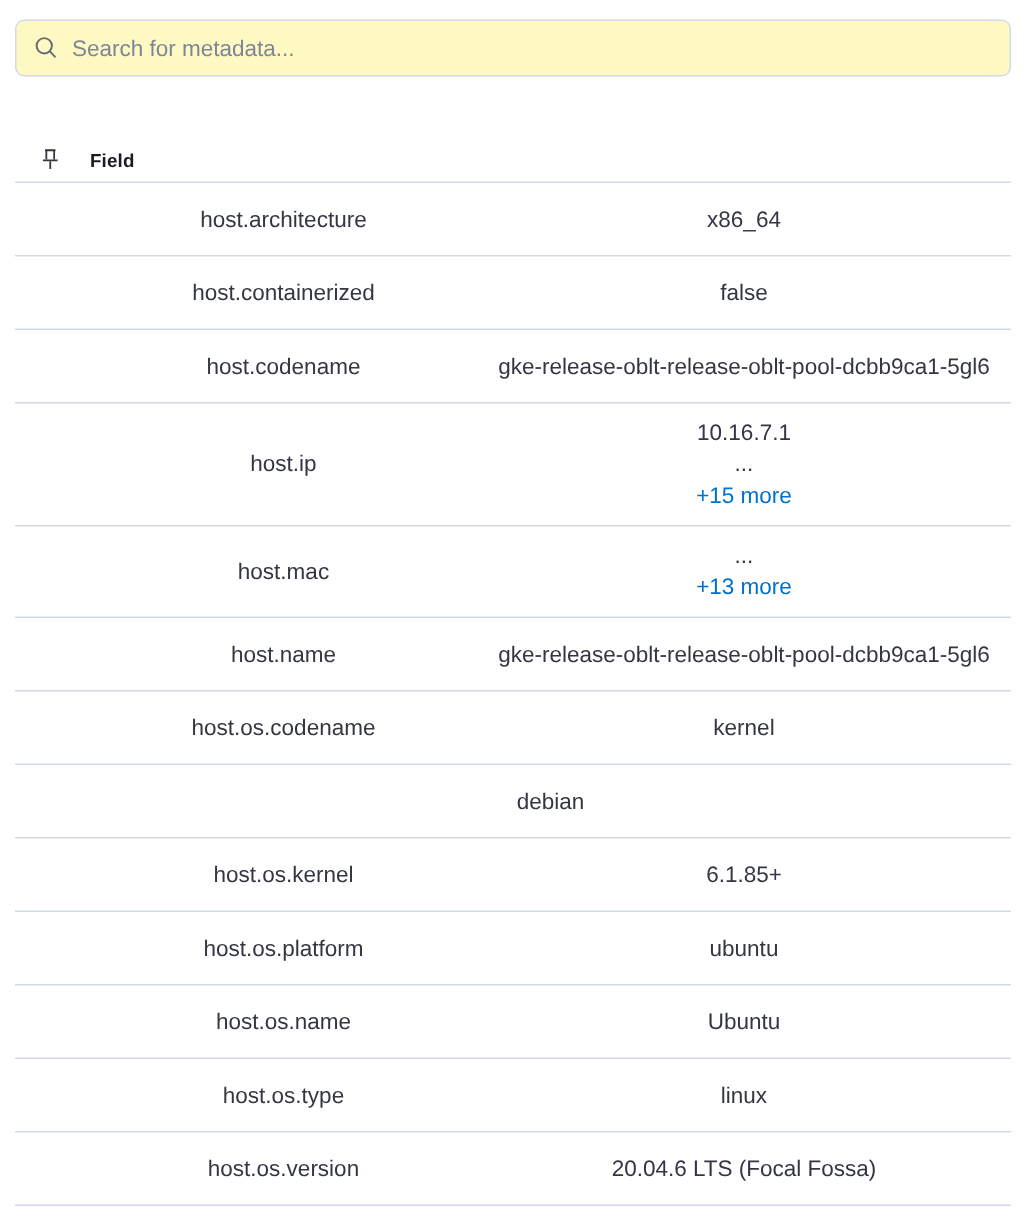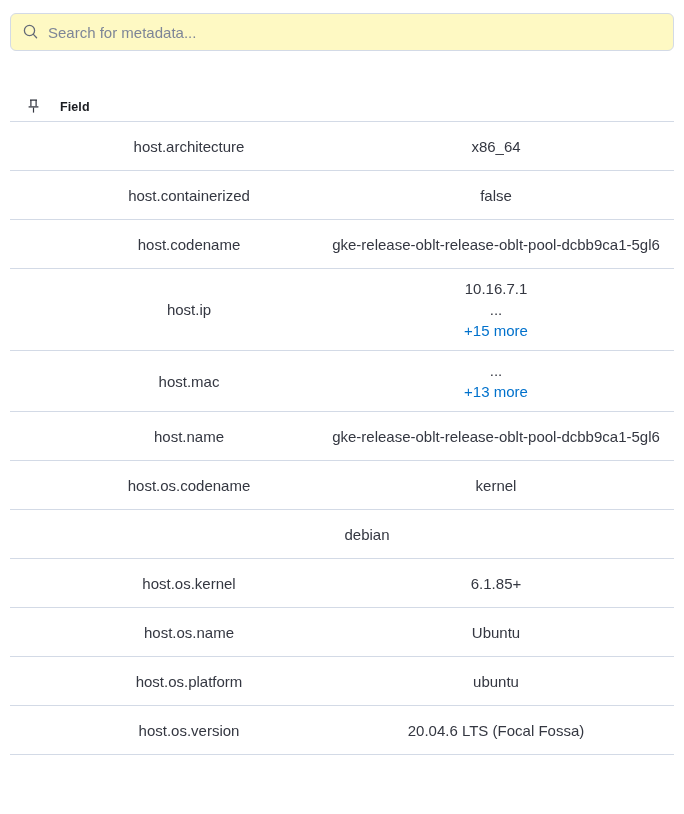--- a/index.html
+++ b/index.html
@@ -164,34 +164,41 @@
   <div class="row">
     <div class="col-pin"></div>
     <div class="col-field cell">host.os.kernel</div>
     <div class="col-value cell">
             <span class="val-line">6.1.85+</span>
           </div>
   </div>
 
   <div class="row">
     <div class="col-pin"></div>
+    <div class="col-field cell">host.os.platform</div>
+    <div class="col-value cell">
+            <span class="val-line">ubuntu</span>
+          </div>
+  </div>
+
+  <div class="row">
+    <div class="col-pin"></div>
     <div class="col-field cell">host.os.name</div>
     <div class="col-value cell">
             <span class="val-line">Ubuntu</span>
           </div>
   </div>
 
   <div class="row">
     <div class="col-pin"></div>
-    <div class="col-field cell">host.os.platform</div>
-    <div class="col-value cell">
-            <span class="val-line">ubuntu</span>
-          </div>
-  </div>
-
+    <div class="col-field cell">host.os.type</div>
+    <div class="col-value cell">
+            <span class="val-line">linux</span>
+          </div>
+  </div>
 
   <div class="row">
     <div class="col-pin"></div>
     <div class="col-field cell">host.os.version</div>
     <div class="col-value cell">
             <span class="val-line">20.04.6 LTS (Focal Fossa)</span>
           </div>
   </div>
 </div>
   </div>

